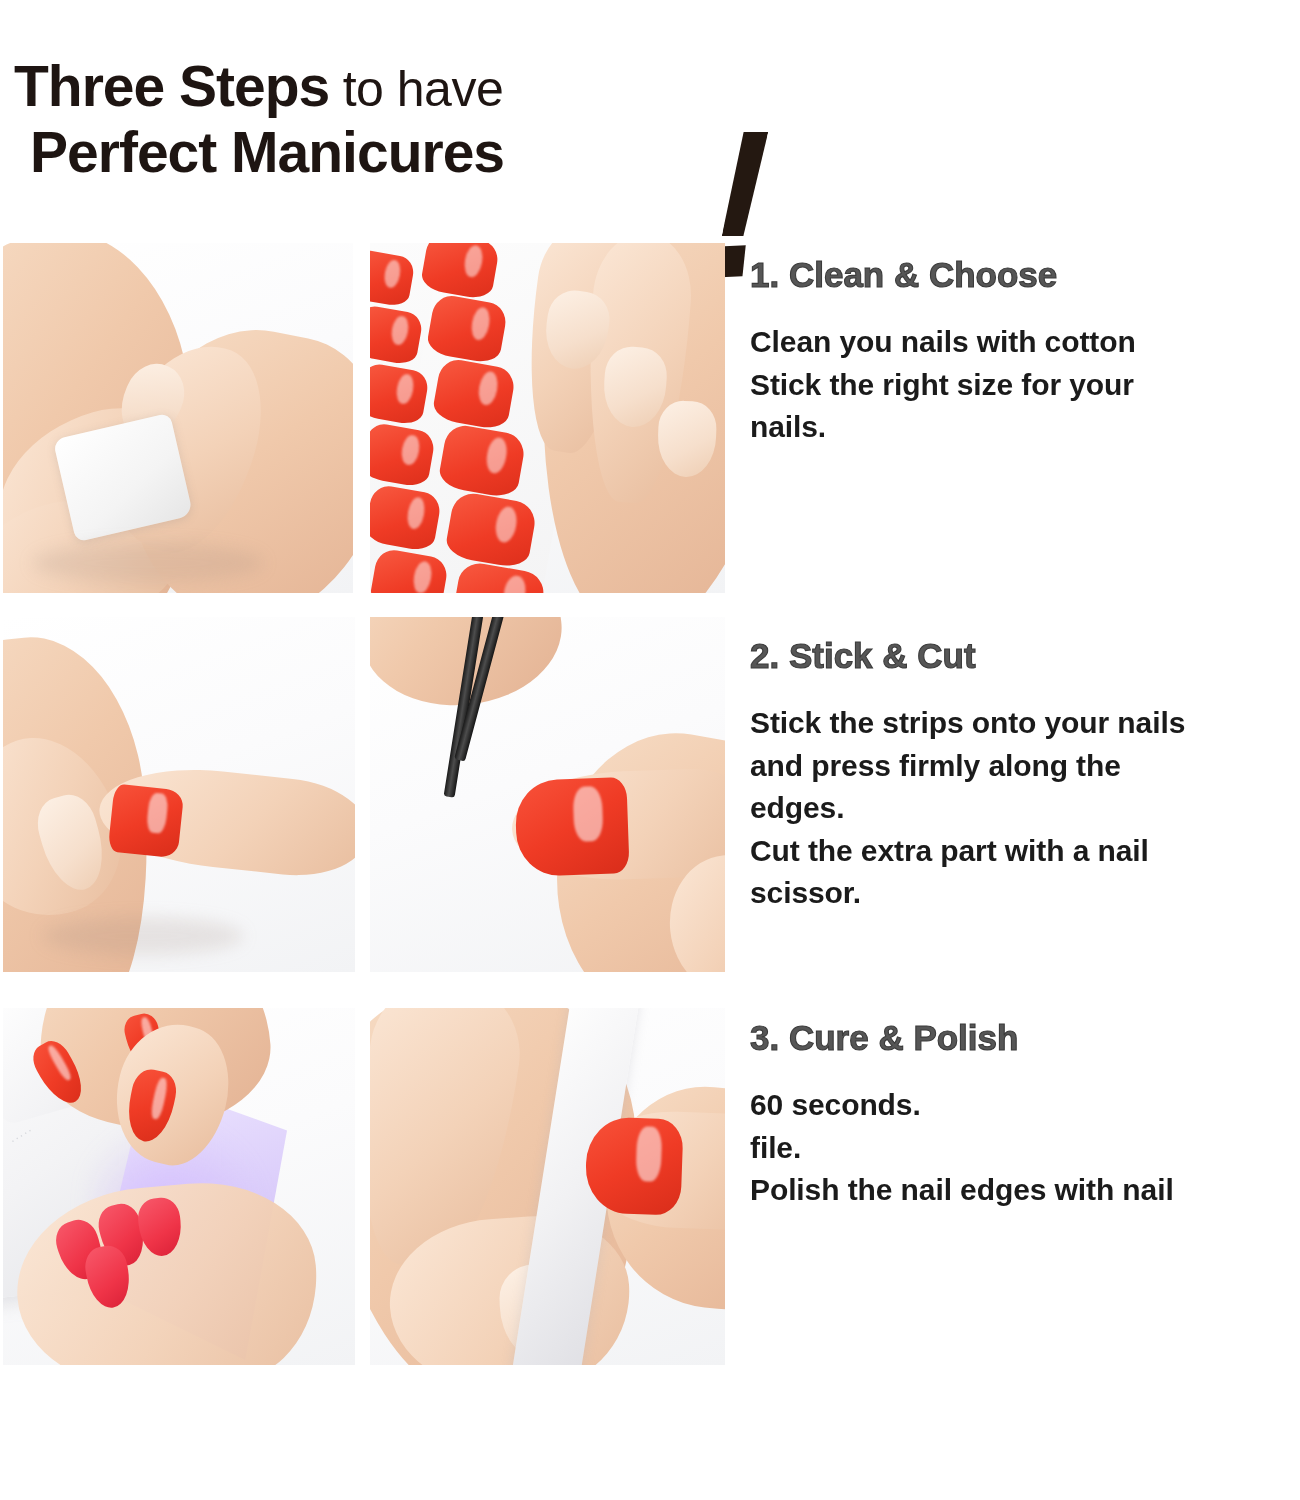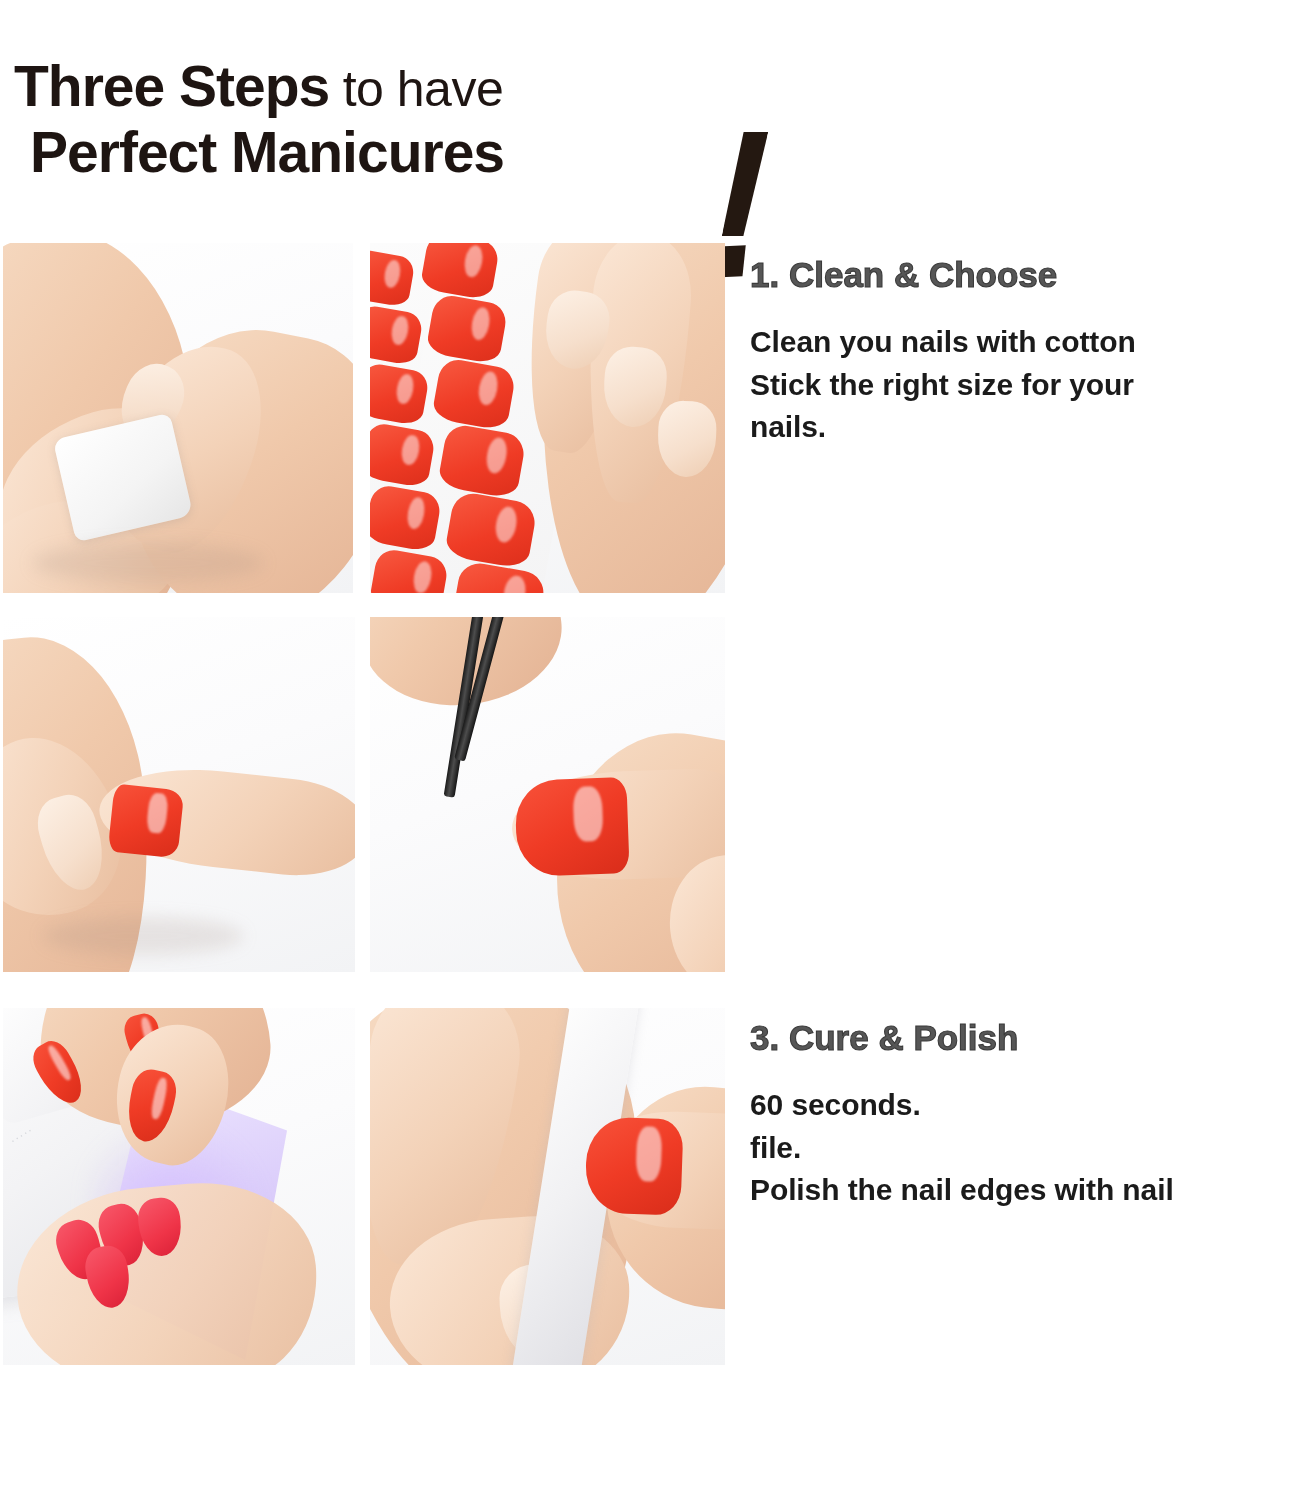--- a/index.html
+++ b/index.html
@@ -307,20 +307,30 @@
 
   <div class="step-block" id="step-1">
     <div class="step-title">1. Clean &amp; Choose</div>
     <div class="step-body">
       <span class="ln">Clean you nails with cotton</span>
       <span class="ln">Stick the right size for your</span>
       <span class="ln">nails.</span>
     </div>
   </div>
 
+  <div class="step-block" id="step-2">
+    <div class="step-title">2. Stick &amp; Cut</div>
+    <div class="step-body">
+      <span class="ln">Stick the strips onto your nails</span>
+      <span class="ln">and press firmly along the</span>
+      <span class="ln">edges.</span>
+      <span class="ln">Cut the extra part with a nail</span>
+      <span class="ln">scissor.</span>
+    </div>
+  </div>
 
   <div class="step-block" id="step-3">
     <div class="step-title">3. Cure &amp; Polish</div>
     <div class="step-body">
       <span class="ln">60 seconds.</span>
       <span class="ln">file.</span>
       <span class="ln">Polish the nail edges with nail</span>
     </div>
   </div>
 

